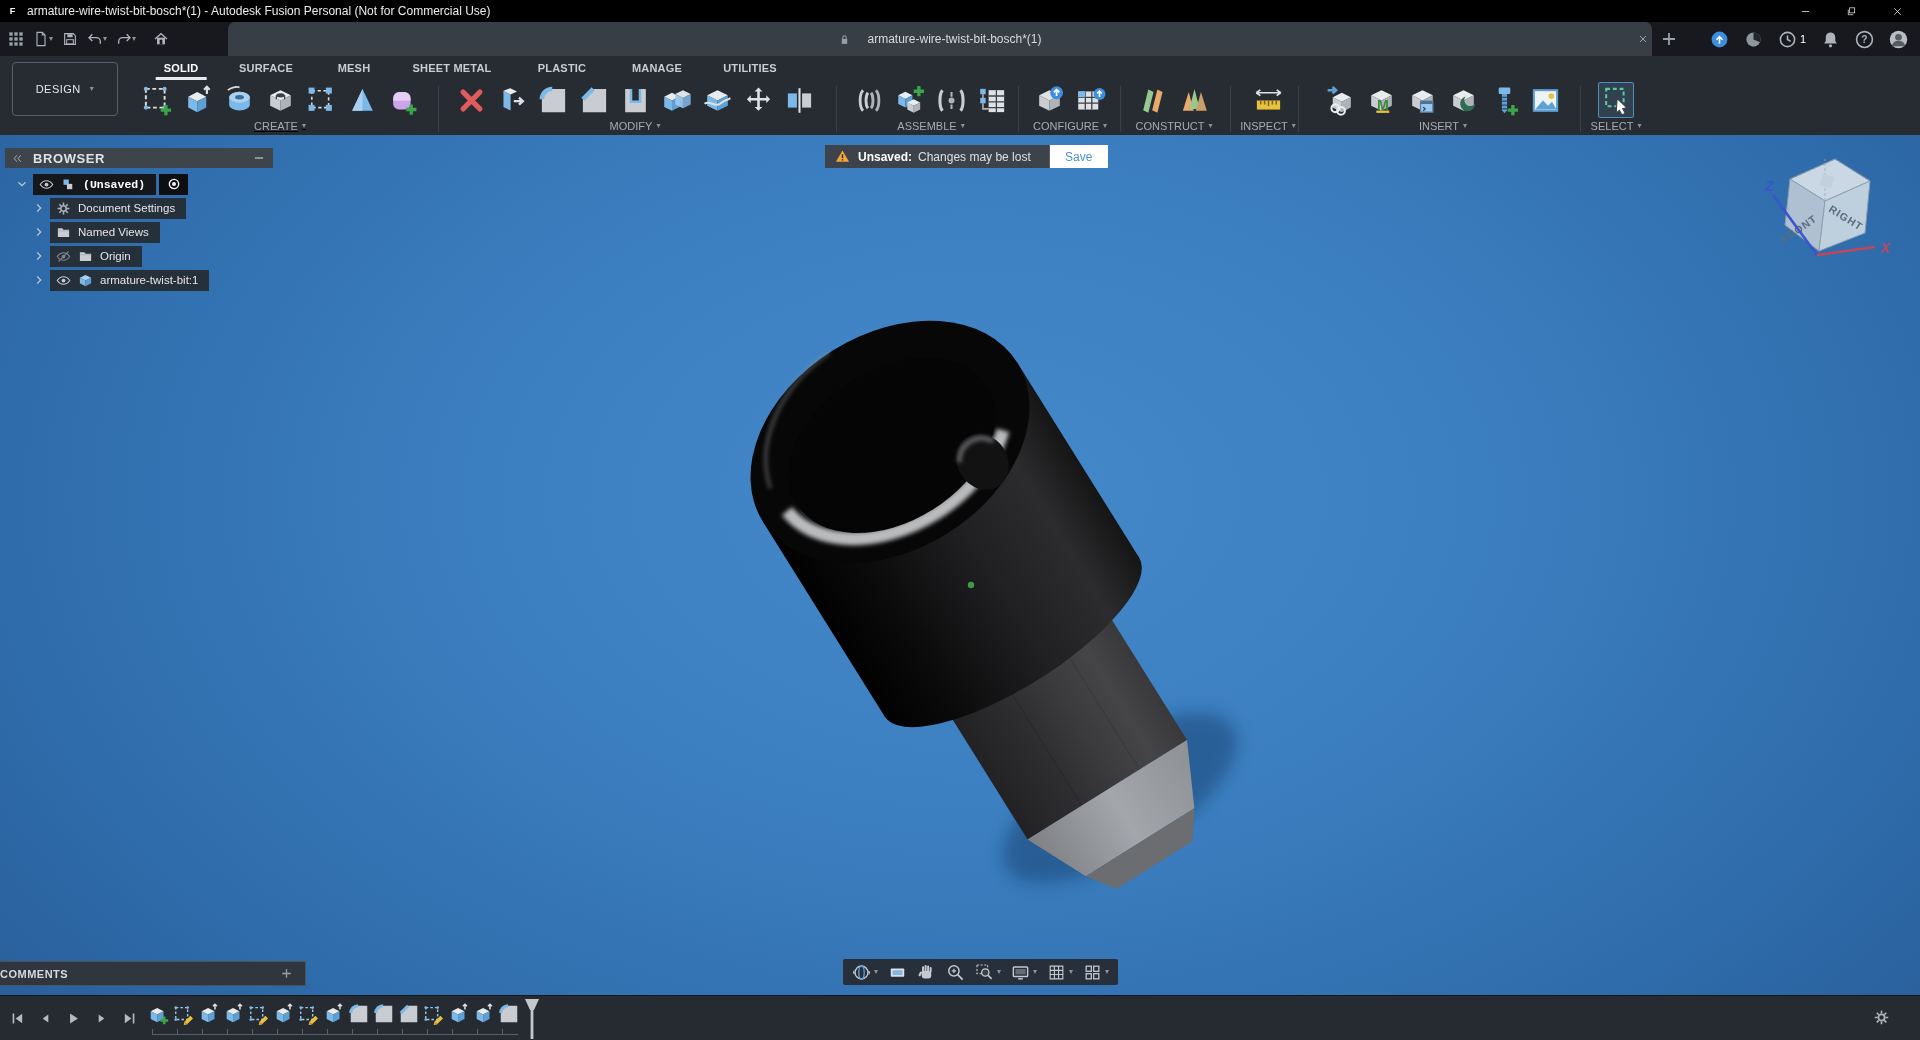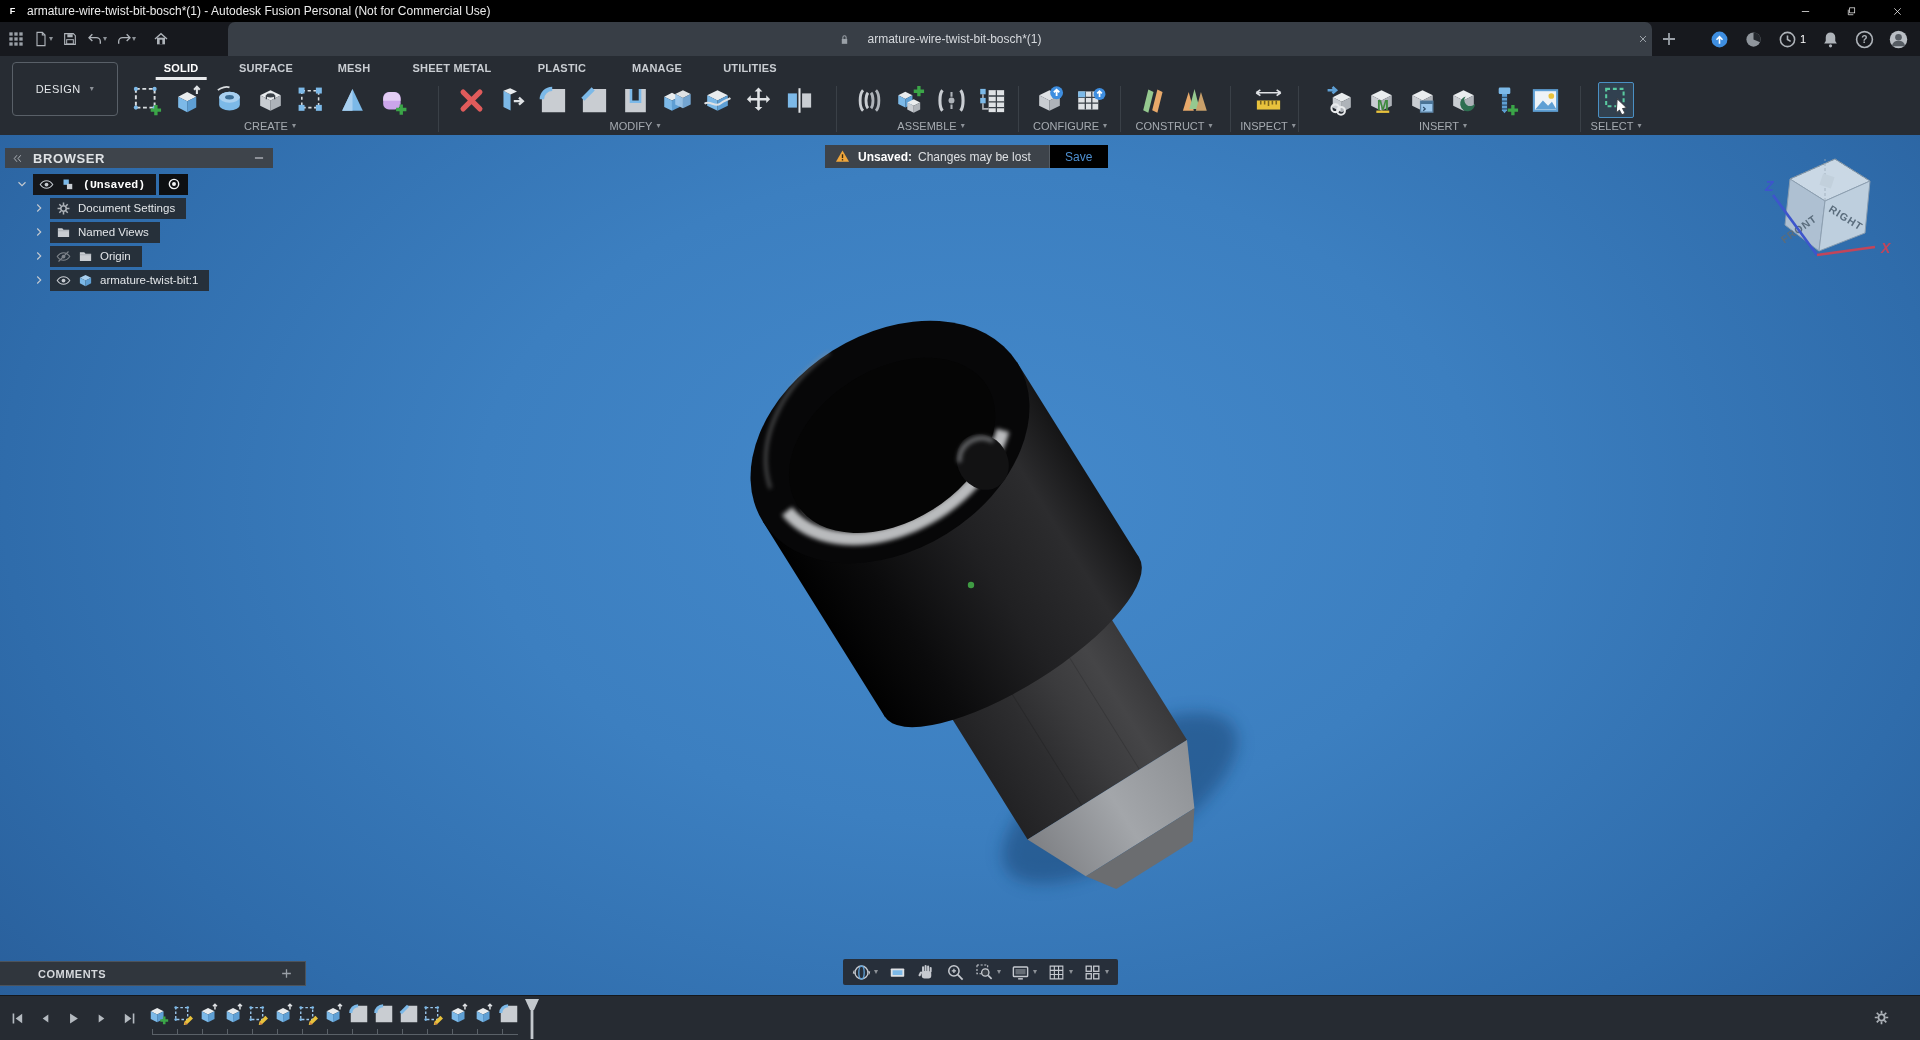--- a/index.html
+++ b/index.html
@@ -85,35 +85,35 @@
 
   
   .banner{position:absolute;left:825px;top:10px;height:23px;background:#3d434a;
     display:flex;align-items:center;font-size:12px;padding-left:10px;}
   .banner .w-icon{display:flex;}
   .banner .w-icon svg{width:15px;height:15px;}
   .b-title{color:#fff;font-weight:bold;margin:0 4px 0 8px;}
   .b-msg{color:#dde0e3;margin:0 18px 0 2px;}
   .b-sep{width:1px;height:23px;background:#555c63;}
   .b-save{width:58px;height:23px;display:flex;align-items:center;justify-content:center;
-    color:#4e8fd0;background:#000000;}
+    color:#4e8fd0;background:#ffffff;}
 
   .viewcube{position:absolute;right:22px;top:4px;}
 
   
   .navbar{position:absolute;left:843px;top:824px;height:26px;background:rgba(38,43,50,.94);
     border-radius:2px;display:flex;align-items:center;padding:0 9px;gap:10px;}
   .nitem{display:flex;align-items:center;gap:3px;}
   .nitem svg{width:19px;height:19px;}
 
   
   .comments{position:absolute;left:-1px;top:826px;width:307px;height:25px;background:#30363d;
     border:1px solid #4c535b;display:flex;align-items:center;color:#d6d9dd;font-size:11px;
     font-weight:bold;letter-spacing:.5px;}
-  .c-title{margin-left:38px;}
+  .c-title{}
   .c-add{margin-left:auto;margin-right:12px;display:flex;}
   .c-add svg{width:13px;height:13px;}
 
   
   .timeline{position:absolute;left:0;right:0;bottom:0;height:45px;background:#262b32;
     border-top:1px solid #15181c;}
   .playback{position:absolute;left:10px;top:0;height:45px;display:flex;align-items:center;gap:13px;}
   .pb{display:flex;}
   .pb svg{width:15px;height:15px;}
   .features{position:absolute;left:148px;top:7px;display:flex;gap:3px;}
@@ -274,21 +274,21 @@
     <div class="ribbon-tabs">
         <div class="rtab active" style="left: 166px;">SOLID</div>
         <div class="rtab" style="left: 251px;">SURFACE</div>
         <div class="rtab" style="left: 339px;">MESH</div>
         <div class="rtab" style="left: 437px; text-align: right;">SHEET METAL</div>
         <div class="rtab" style="left: 547px;">PLASTIC</div>
         <div class="rtab" style="left: 642px;">MANAGE</div>
         <div class="rtab" style="left: 735px;">UTILITIES</div>
       </div>
     <div class="ribbon-groups">
-        <div class="rgroup" style="left: 120px; width: 300px;">
+        <div class="rgroup" style="left: 130px; width: 300px; text-decoration: underline;">
           <div class="g-icons">
             <div class="rtool">
               <svg xmlns="http://www.w3.org/2000/svg" viewBox="0 0 24 24">
                 <rect x="3" y="3" width="14.5" height="14.5" fill="none" stroke="#d9dde0" stroke-width="1.5" stroke-dasharray="3 2"></rect>
                 <circle cx="3" cy="3" r="1.6" fill="#7cb9e8"></circle>
                 <circle cx="17.5" cy="3" r="1.6" fill="#7cb9e8"></circle>
                 <circle cx="3" cy="17.5" r="1.6" fill="#7cb9e8"></circle>
                 <circle cx="17.5" cy="17.5" r="1.6" fill="#7cb9e8"></circle>
                 <path d="M14.5 19.5h8M18.5 15.5v8" stroke="#3ba648" stroke-width="2.6"></path>
               </svg>

